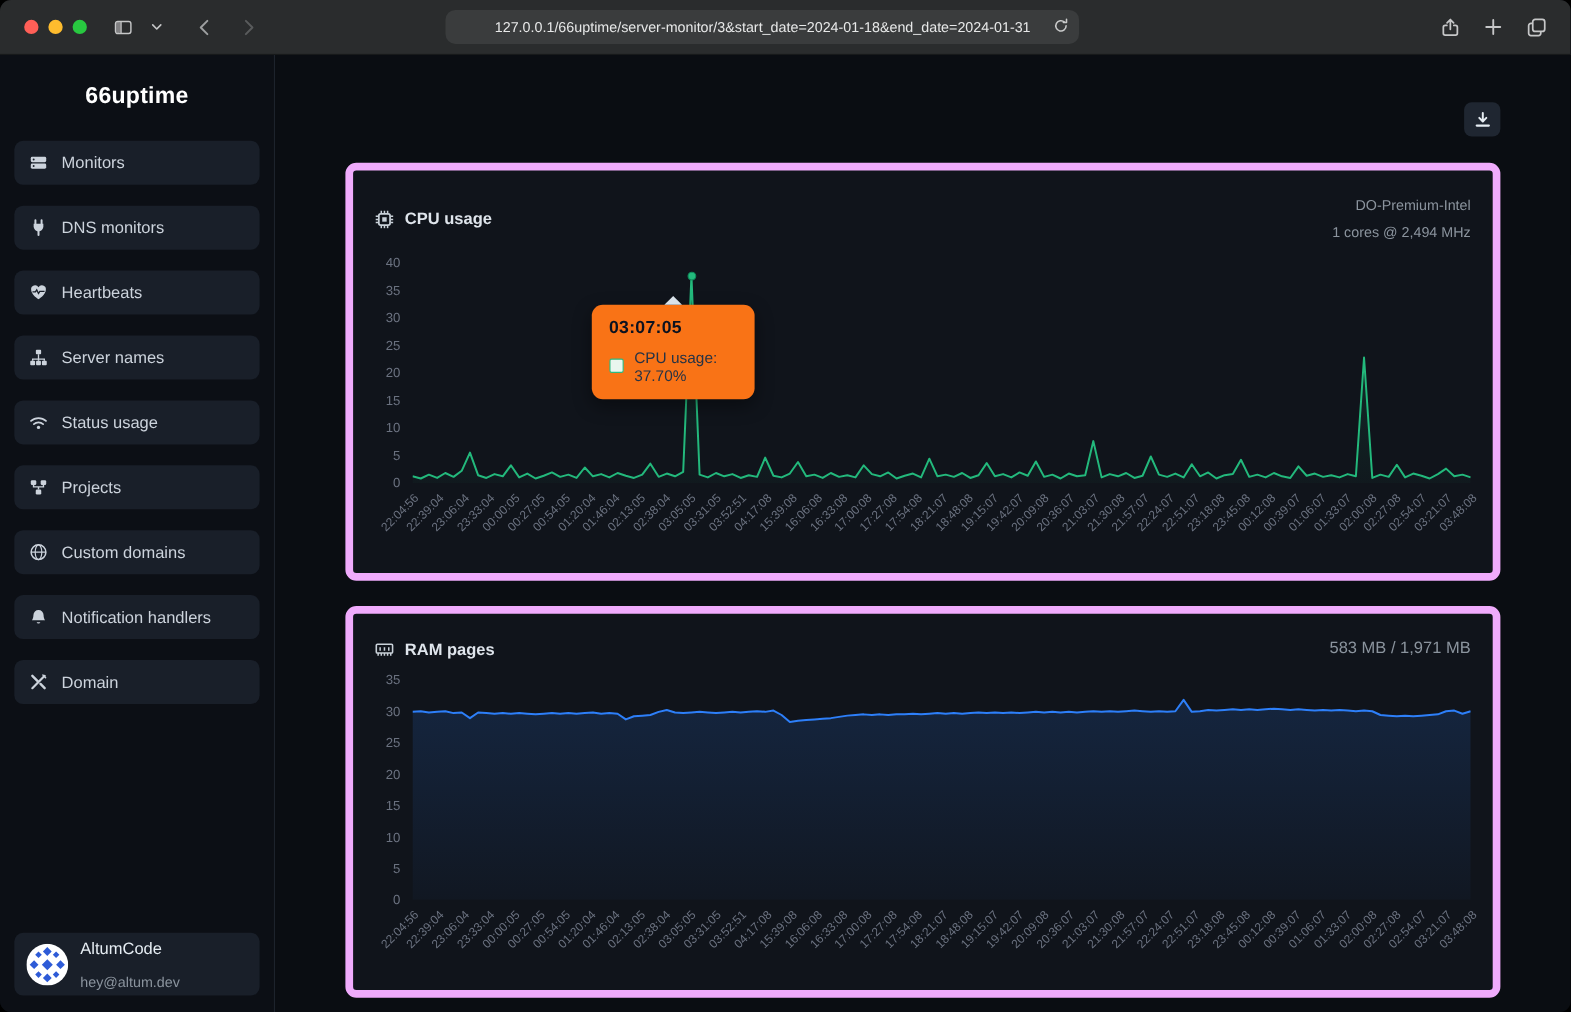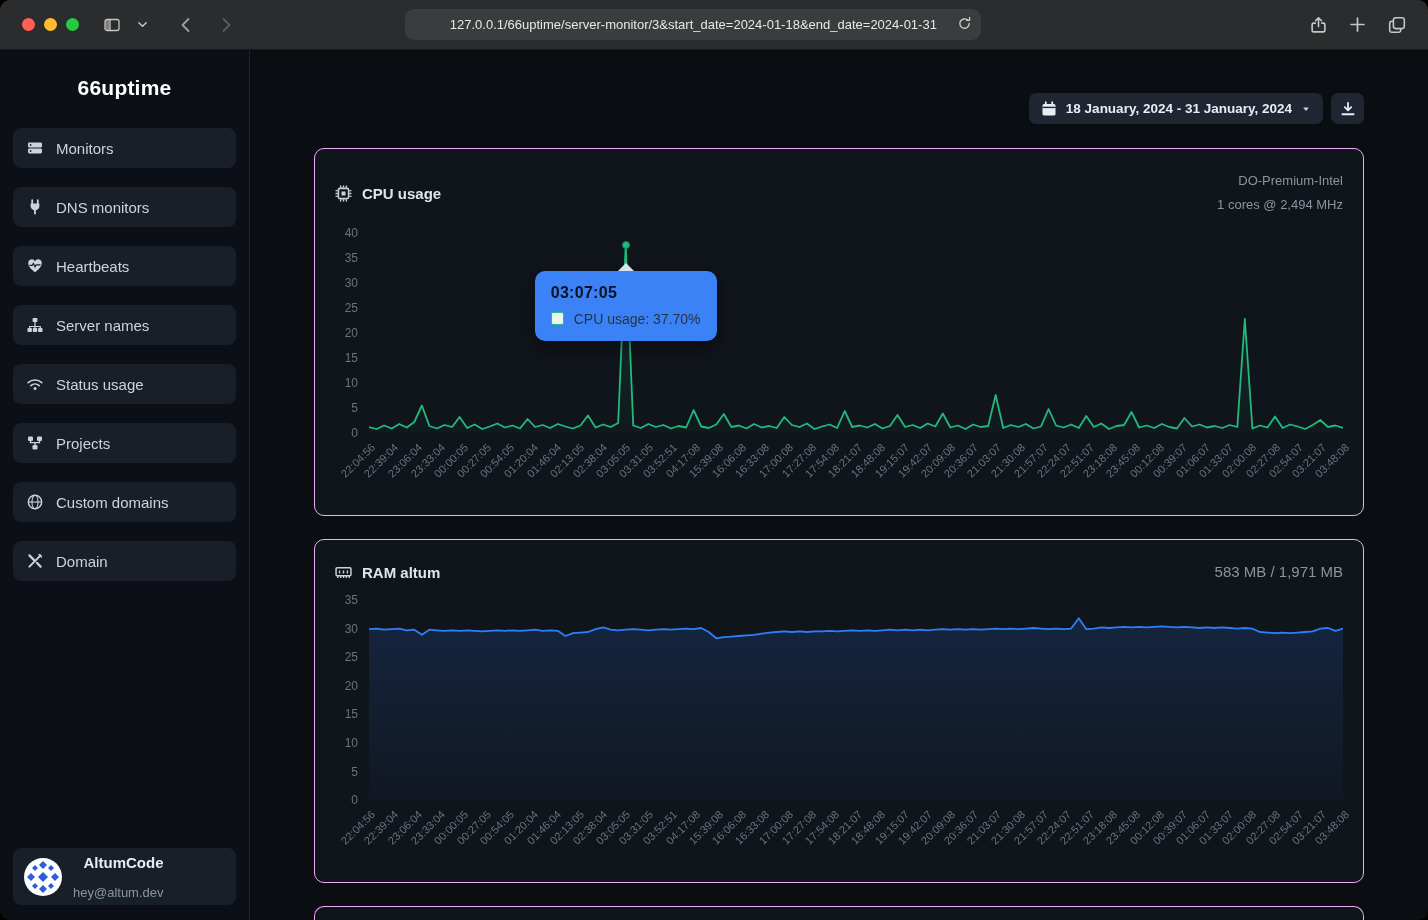--- a/index.html
+++ b/index.html
@@ -24,53 +24,53 @@
   .app { display:flex; height:870px; }
   .sidebar { width:250px; background:#0c0f15; border-right:1px solid #1d232c; position:relative; padding:0 13px; flex-shrink:0; }
   .brand { text-align:center; padding-top:26px; color:#fff; font-size:21px; font-weight:700; letter-spacing:.2px; }
   nav { margin-top:28px; display:flex; flex-direction:column; gap:19px; }
   .nav-row { display:flex; gap:6px; }
   .nav-item { flex:1; height:40px; background:#191f29; border-radius:8px; display:flex; align-items:center; padding:0 14px; gap:13px; color:#ccd3dc; font-size:15px; cursor:default; }
   .bell-btn { width:49px; height:40px; background:#191f29; border-radius:8px; display:flex; align-items:center; justify-content:center; color:#ccd3dc; }
   .icon svg { width:16px; height:16px; display:block; }
   .user-card { position:absolute; left:13px; right:13px; bottom:15px; height:57px; background:#191f29; border-radius:8px; display:flex; align-items:center; gap:11px; padding:0 11px; }
   .avatar svg { width:38px; height:38px; display:block; }
-  .user-name { color:#e6edf3; font-size:15px; font-weight:700;text-align:right; }
+  .user-name { color:#e6edf3; font-size:15px; font-weight:400; }
   .user-email { color:#8b949e; font-size:13px; margin-top:14px; }
 
   main { flex:1; padding:43px 64px 0; overflow:hidden; }
 
   
   .toolbar { display:flex; justify-content:flex-end; gap:8px; margin-bottom:24px; }
   .date-btn { height:31px; background:#1f2631; border:none; border-radius:7px; padding:0 12px; display:flex; align-items:center; gap:9px; color:#e6edf3; font-size:13.5px; font-weight:600; }
   .date-btn svg, .dl-btn svg { display:block; }
   .caret { color:#cdd4dc; }
   .dl-btn { width:33px; height:31px; background:#1f2631; border:none; border-radius:7px; display:flex; align-items:center; justify-content:center; color:#e6edf3; }
 
   
-  .card { background:#10141b; border:1px solid #f0abfc; border-radius:10px; padding:20px 20px 12px; margin-bottom:23px; }
+  .card { background:#10141b; border:7px solid #f0abfc; border-radius:10px; padding:20px 20px 12px; margin-bottom:23px; }
   .card-header { display:flex; justify-content:space-between; margin-bottom:16px; }
   .card-title { display:flex; align-items:center; gap:10px; color:#dfe5ec; font-size:15px; font-weight:700; }
   .card-title .icon svg { width:17px; height:17px; color:#c9d1d9; }
   .card-meta { text-align:right; color:#8b949e; font-size:13px; line-height:1.85; }
   .card-meta.single { font-size:15px; line-height:1.6; }
   .stub { height:16px; padding:0; margin-bottom:0; border-bottom:none; border-radius:10px 10px 0 0; }
 
   
   .chart-row { display:flex; }
   .y-axis { width:34px; position:relative; flex-shrink:0; }
   .ytick { position:absolute; right:11px; color:#6b7280; font-size:12px; line-height:14px; }
   .plot { flex:1; position:relative; height:200px; }
   .plot svg { width:100%; height:100%; display:block; }
   .x-axis { margin-left:34px; position:relative; height:70px; }
   .xlab { position:absolute; top:8px; width:0; height:0; }
   .xlab span { position:absolute; right:0; top:0; white-space:nowrap; color:#6b7280; font-size:11px; transform-origin:100% 0; transform:rotate(-45deg); }
 
   .marker-dot { position:absolute; width:8px; height:8px; border-radius:50%; background:#23b97c; border:1.5px solid #0f8a5a; z-index:2; }
-  .chart-tooltip { position:absolute; width:182px; background:#3b82f6; border-radius:10px; padding:13px 16px 14px; z-index:3; box-shadow:0 6px 16px rgba(0,0,0,.4); }
+  .chart-tooltip { position:absolute; width:148px; background:#f97316; border-radius:10px; padding:13px 16px 14px; z-index:3; box-shadow:0 6px 16px rgba(0,0,0,.4); }
   .tip-notch { position:absolute; top:-8px; left:calc(50% - 8px); width:0; height:0; border-left:8px solid transparent; border-right:8px solid transparent; border-bottom:8px solid #d9e2ea; }
   .tip-title { font-size:16px; font-weight:700; color:#0b1220; letter-spacing:.3px; margin-bottom:9px; }
   .tip-row { display:flex; align-items:center; gap:10px; }
   .tip-marker { width:13px; height:13px; border:1.5px solid #2cba82; background:#e9f6ef; border-radius:2px; flex-shrink:0; }
   .tip-label { font-size:14px; color:#273345; }
 </style>
 </head>
 <body>
 
 <div class="window">
@@ -221,20 +221,31 @@
           <div class="nav-row">
             <div class="nav-item">
               <span class="icon">
                 <svg viewBox="0 0 16 16">
                   <circle cx="8" cy="8" r="6.7" fill="none" stroke="currentColor" stroke-width="1.4"></circle>
                   <ellipse cx="8" cy="8" rx="3" ry="6.7" fill="none" stroke="currentColor" stroke-width="1.1"></ellipse>
                   <path d="M1.3 8h13.4" stroke="currentColor" stroke-width="1.1"></path>
                 </svg>
               </span>
               <span class="nav-label">Custom domains</span>
+            </div>
+          </div>
+          <div class="nav-row">
+            <div class="nav-item">
+              <span class="icon">
+                <svg viewBox="0 0 16 16">
+                  <path d="M8 1.5a4.6 4.6 0 0 0-4.6 4.6c0 2.5-.8 3.9-1.4 4.7h12c-.6-.8-1.4-2.2-1.4-4.7A4.6 4.6 0 0 0 8 1.5z" fill="currentColor"></path>
+                  <path d="M6.3 12.6a1.8 1.8 0 0 0 3.4 0z" fill="currentColor"></path>
+                </svg>
+              </span>
+              <span class="nav-label">Notification handlers</span>
             </div>
           </div>
           <div class="nav-row">
             <div class="nav-item">
               <span class="icon">
                 <svg viewBox="0 0 16 16">
                   <path d="M2.4 2.4l5 5M13.6 13.6L9.8 9.8" stroke="currentColor" stroke-width="2.2" stroke-linecap="round" fill="none"></path>
                   <path d="M13.6 2.4L2.4 13.6" stroke="currentColor" stroke-width="2" stroke-linecap="round" fill="none"></path>
                   <path d="M12 1.6l2.4 2.4" stroke="currentColor" stroke-width="1.4" stroke-linecap="round"></path>
                 </svg>
@@ -262,35 +273,20 @@
         </span>
         <div>
           <div class="user-name">AltumCode</div>
           <div class="user-email">hey@altum.dev</div>
         </div>
       </div>
     </aside>
 
     <main>
       <div class="toolbar">
-        <button class="date-btn">
-          <span class="icon">
-            <svg width="15" height="15" viewBox="0 0 16 16">
-                <rect x="1.5" y="3" width="13" height="11.5" rx="1.6" fill="currentColor"></rect>
-                <path d="M1.5 6.4h13" stroke="#1f2631" stroke-width="1.4"></path>
-                <path d="M4.8 1.2v2.6M11.2 1.2v2.6" stroke="currentColor" stroke-width="1.8" stroke-linecap="round"></path>
-              </svg>
-          </span>
-          <span>18 January, 2024 - 31 January, 2024</span>
-          <span class="caret">
-            <svg width="10" height="10" viewBox="0 0 16 16">
-                <path d="M3.5 5.5h9L8 11z" fill="currentColor"></path>
-              </svg>
-          </span>
-        </button>
         <button class="dl-btn">
           <span class="icon">
             <svg width="14" height="14" viewBox="0 0 16 16">
                 <path d="M8 1.8v7.4M4.8 6.2L8 9.4l3.2-3.2" fill="none" stroke="currentColor" stroke-width="1.8" stroke-linecap="round" stroke-linejoin="round"></path>
                 <path d="M2.5 13.2h11" stroke="currentColor" stroke-width="2" stroke-linecap="round"></path>
               </svg>
           </span>
         </button>
       </div>
 
@@ -483,21 +479,21 @@
       <section class="card">
         <header class="card-header">
           <div class="card-title">
             <span class="icon">
               <svg viewBox="0 0 16 16">
                   <rect x="1" y="3.5" width="14" height="7.5" rx="1" fill="none" stroke="currentColor" stroke-width="1.4"></rect>
                   <path d="M4.3 6v3M8 6v3M11.7 6v3" stroke="currentColor" stroke-width="1.3"></path>
                   <path d="M2.6 11v2.2M5.3 11v2.2M8 11v2.2M10.7 11v2.2M13.4 11v2.2" stroke="currentColor" stroke-width="1.3"></path>
                 </svg>
             </span>
-            <span>RAM altum</span>
+            <span>RAM pages</span>
           </div>
           <div class="card-meta single">
             <div>583 MB / 1,971 MB</div>
           </div>
         </header>
         <div class="chart">
           <div class="chart-row">
             <div class="y-axis">
                 <span class="ytick" style="top: calc(100% - 7px);">0</span>
                 <span class="ytick" style="top: calc(85.7143% - 7px);">5</span>

